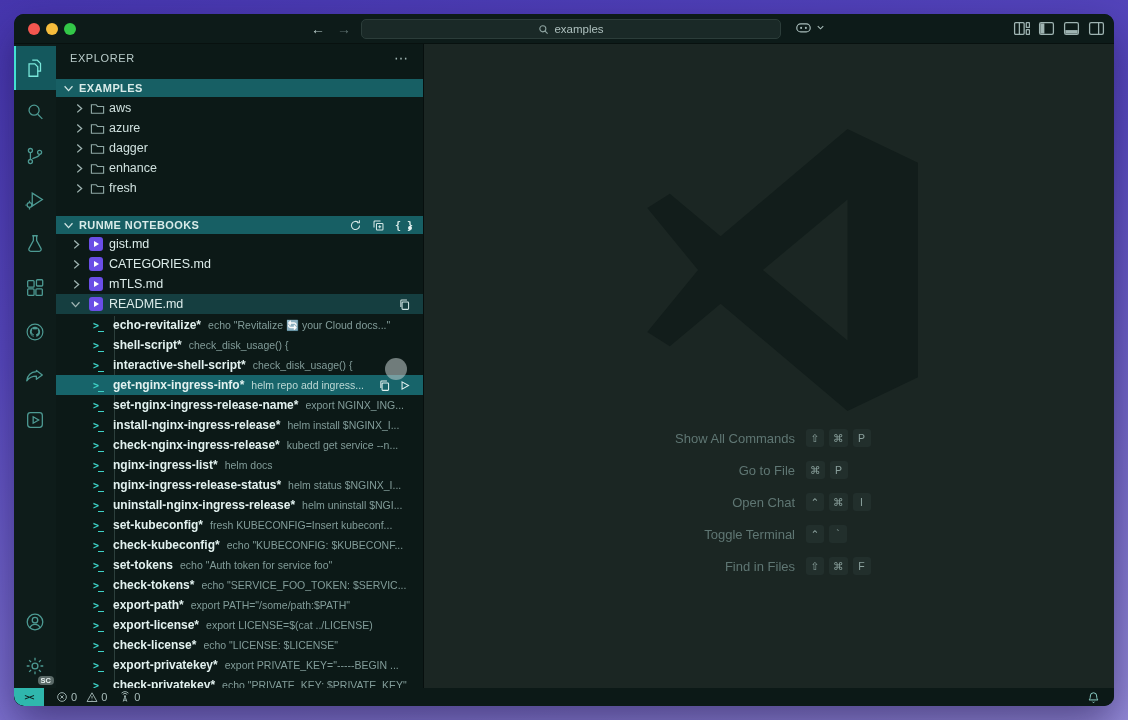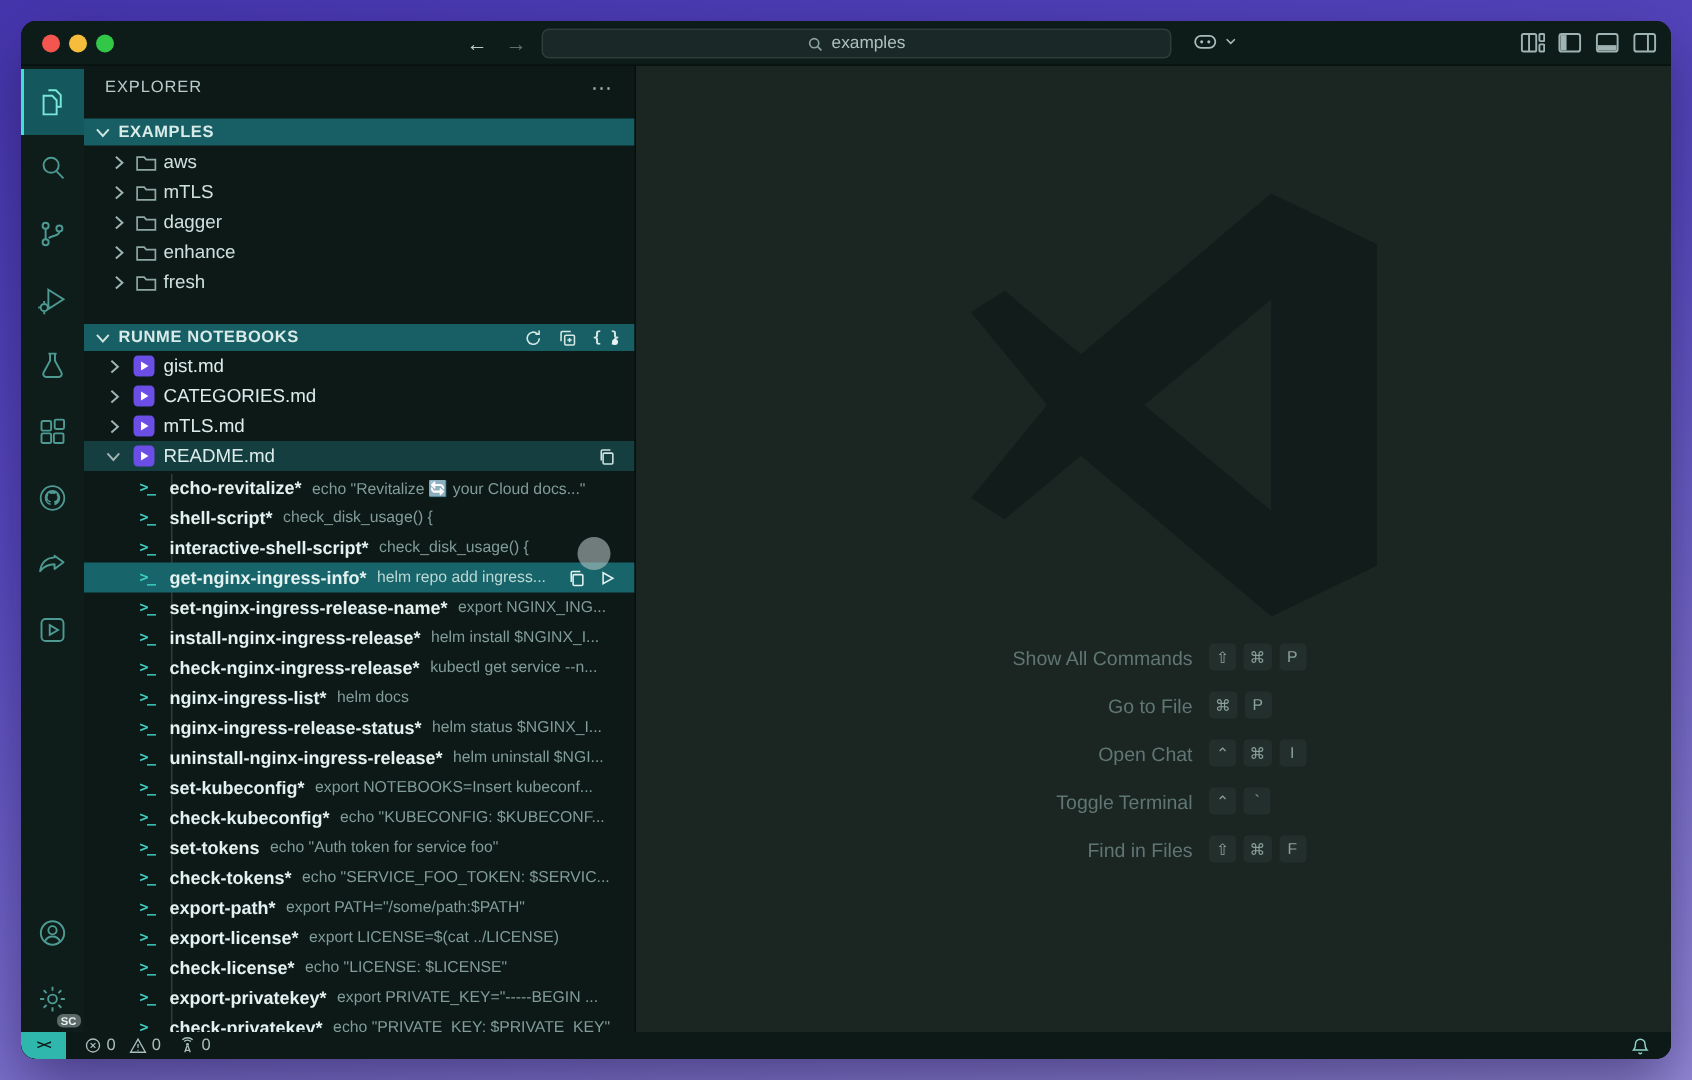--- a/index.html
+++ b/index.html
@@ -304,21 +304,21 @@
               <span class="chev">
                 <svg viewBox="0 0 16 16" width="14" height="14" fill="none" stroke="currentColor" stroke-width="1.5">
                   <path d="M6 4l5 4.5L6 13"></path>
                 </svg>
               </span>
               <span class="folder-icon">
                 <svg viewBox="0 0 16 16" width="15" height="15" fill="none" stroke="currentColor" stroke-width="1.2">
                   <path d="M1.5 4h5L8 5.8h6.5V13h-13z"></path>
                 </svg>
               </span>
-              <span>mTLS</span>
+              <span>azure</span>
             </div>
 
             <div class="tree-row folder-row">
               <span class="chev">
                 <svg viewBox="0 0 16 16" width="14" height="14" fill="none" stroke="currentColor" stroke-width="1.5">
                   <path d="M6 4l5 4.5L6 13"></path>
                 </svg>
               </span>
               <span class="folder-icon">
                 <svg viewBox="0 0 16 16" width="15" height="15" fill="none" stroke="currentColor" stroke-width="1.2">
@@ -517,21 +517,21 @@
             <div class="cell-row">
               <span class="term-icon">&gt;_</span>
               <span class="cell-name">uninstall-nginx-ingress-release*</span>
               <span class="cell-desc">helm uninstall $NGI...</span>
 
             </div>
 
             <div class="cell-row">
               <span class="term-icon">&gt;_</span>
               <span class="cell-name">set-kubeconfig*</span>
-              <span class="cell-desc">export NOTEBOOKS=Insert kubeconf...</span>
+              <span class="cell-desc">fresh KUBECONFIG=Insert kubeconf...</span>
 
             </div>
 
             <div class="cell-row">
               <span class="term-icon">&gt;_</span>
               <span class="cell-name">check-kubeconfig*</span>
               <span class="cell-desc">echo "KUBECONFIG: $KUBECONF...</span>
 
             </div>
 

